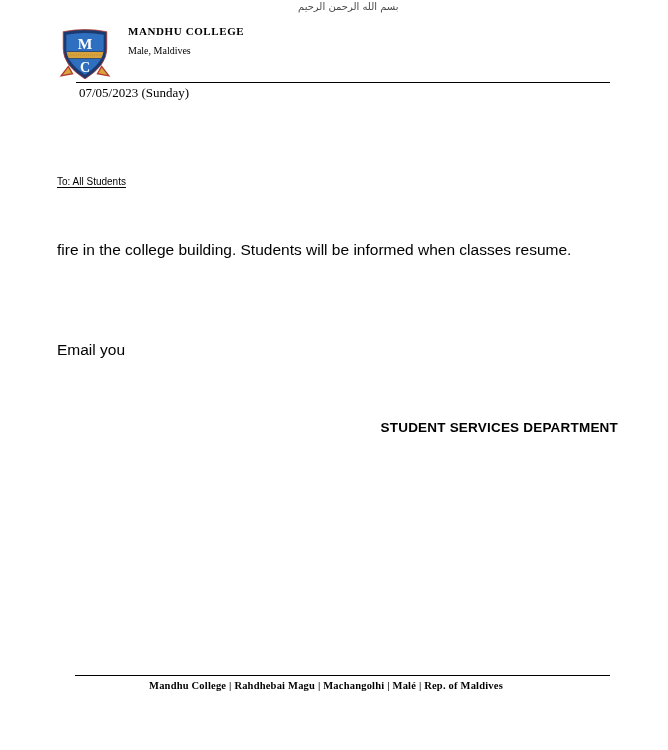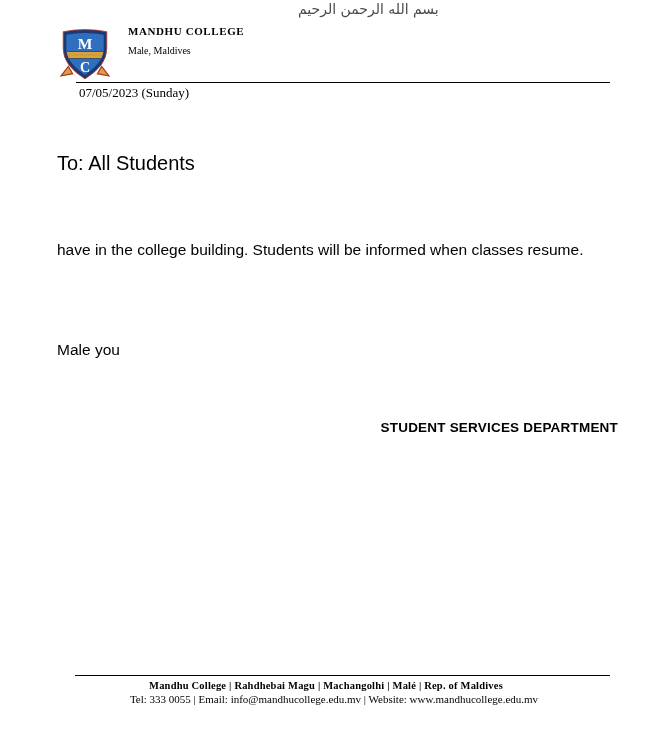--- a/index.html
+++ b/index.html
@@ -18,21 +18,21 @@
   }
 
   
   .bismillah {
     position: absolute;
     top: 1px;
     left: 298px;
     width: 92px;
     text-align: center;
     font-family: "DejaVu Sans", sans-serif;
-    font-size: 14px;
+    font-size: 10px;
     color: #2a2a2a;
     opacity: 0.85;
     white-space: nowrap;
   }
 
   
   .logo {
     position: absolute;
     left: 59px;
     top: 27px;
@@ -67,22 +67,23 @@
     left: 79px;
     top: 85px;
     font-family: "Liberation Serif", serif;
     font-size: 13px;
   }
 
   
   .to-line {
     position: absolute;
     left: 57px;
-    top: 152px;
-    font-size: 20px;
+    top: 176px;
+    font-size: 10px;
+    text-decoration: underline;
     text-underline-offset: 2px;
   }
   .body-line-1 {
     position: absolute;
     left: 57px;
     top: 203px;
     font-size: 15.5px;
     white-space: nowrap;
   }
   .body-line-2 {
@@ -176,25 +177,24 @@
   <div class="college-name">MANDHU COLLEGE</div>
   <div class="college-location">Male, Maldives</div>
 
   <div class="rule-top"></div>
 
   <div class="date-line">07/05/2023 (Sunday)</div>
 
   <div class="to-line">To: All Students</div>
 
 
-  <div class="body-line-2">have in the college building. Students will be informed when classes resume.</div>
-
-  <div class="closing-line">Male you</div>
+  <div class="body-line-2">fire in the college building. Students will be informed when classes resume.</div>
+
+  <div class="closing-line">Email you</div>
 
   <div class="signature-line">STUDENT SERVICES DEPARTMENT</div>
 
   <div class="rule-bottom"></div>
 
   <div class="footer-address">Mandhu College | Rahdhebai Magu | Machangolhi | Malé | Rep. of Maldives</div>
 
-  <div class="footer-contact">Tel: 333 0055 | Email: info@mandhucollege.edu.mv | Website: www.mandhucollege.edu.mv</div>
 
 </div>
 
 </body></html>

